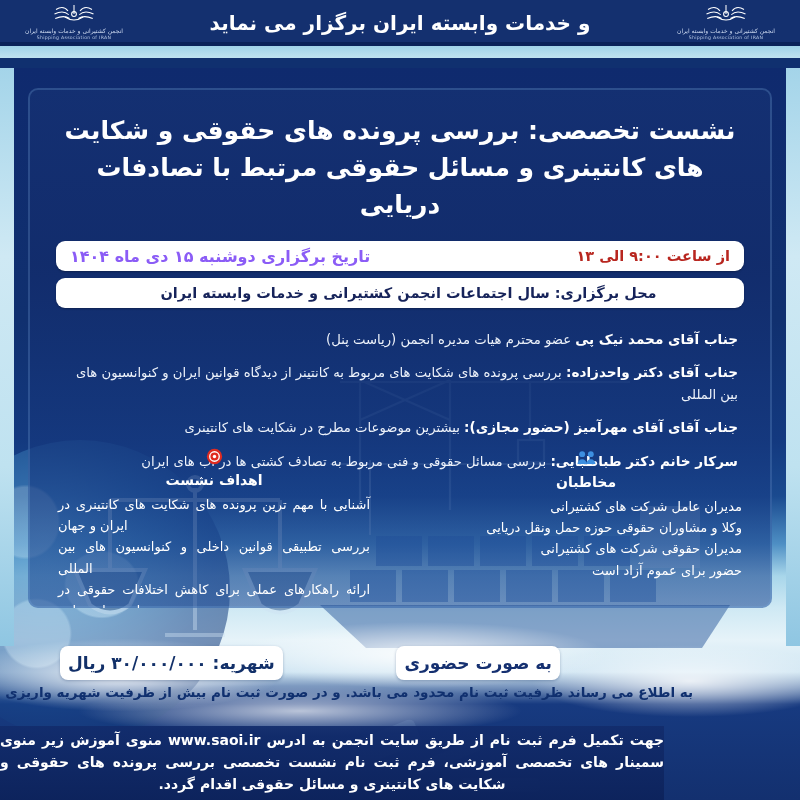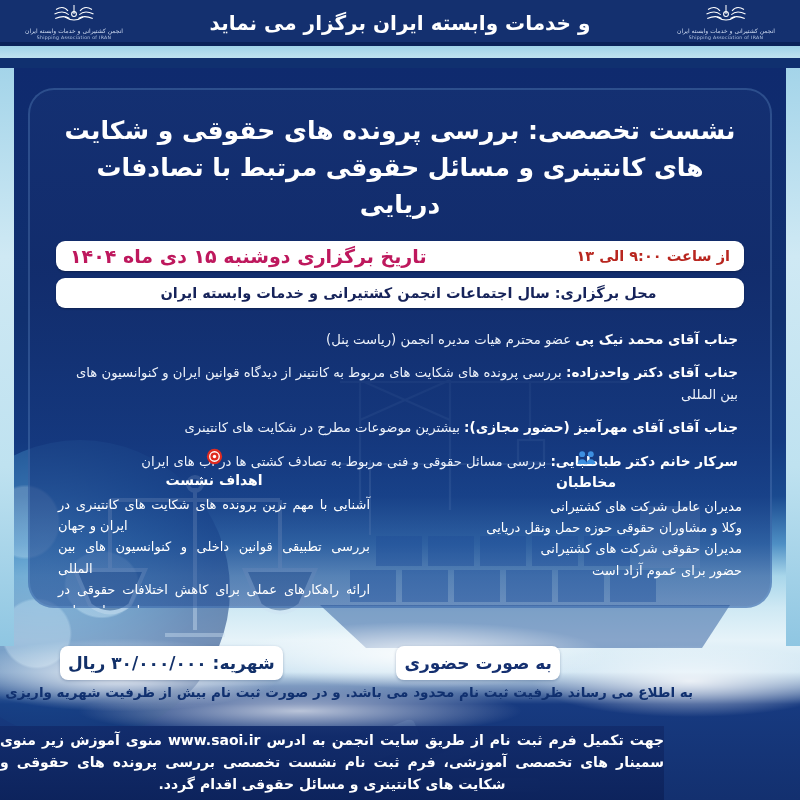--- a/index.html
+++ b/index.html
@@ -72,21 +72,21 @@
   .logo-en{font-size:4.6px;color:#b9c9e6;letter-spacing:.3px;text-transform:none;}
 
   .header-underband{
     position:absolute;left:0;top:46px;width:800px;height:22px;
     background:linear-gradient(180deg,#9fd2e8 0%,#bfe2f0 55%,#10306f 56%,#10306f 100%);
   }
 
   
   .card{
     position:absolute;left:28px;top:88px;width:744px;height:520px;
-    border-radius:26px;
+    border-radius:10px;
     background:linear-gradient(180deg,rgba(20,48,114,.97) 0%,rgba(18,44,108,.93) 34%,rgba(20,52,120,.80) 58%,rgba(23,60,132,.62) 78%,rgba(26,70,146,.55) 100%);
     box-shadow:0 0 0 2px rgba(120,170,225,.25) inset;
     overflow:hidden;
   }
 
   .title{
     margin:24px 34px 0 34px;color:#ffffff;font-weight:bold;
     font-size:25px;line-height:1.48;text-align:center;letter-spacing:-.4px;
   }
 
@@ -96,21 +96,21 @@
     box-shadow:0 1px 2px rgba(0,0,0,.28);
     display:flex;align-items:center;
     height:30px;padding:0 14px;
   }
   .pill-date{
     margin-top:18px;justify-content:space-between;
   }
   .pill-venue{
     margin-top:7px;justify-content:center;padding-left:31px;
   }
-  .txt-date{color:#be185d;font-weight:bold;font-size:19px;white-space:nowrap;}
+  .txt-date{color:#8b5cf6;font-weight:bold;font-size:16px;white-space:nowrap;}
   .txt-time{color:#b8261f;font-weight:bold;font-size:14.5px;white-space:nowrap;}
   .txt-venue{color:#16235a;font-weight:bold;font-size:14.5px;white-space:nowrap;}
 
   
   .speakers{margin:20px 34px 0 34px;}
   .speaker{
     color:#eef3fb;font-size:13.2px;line-height:1.62;text-align:right;
     margin-bottom:11px;
   }
   .speaker b{color:#ffffff;font-weight:bold;font-size:13.6px;}

